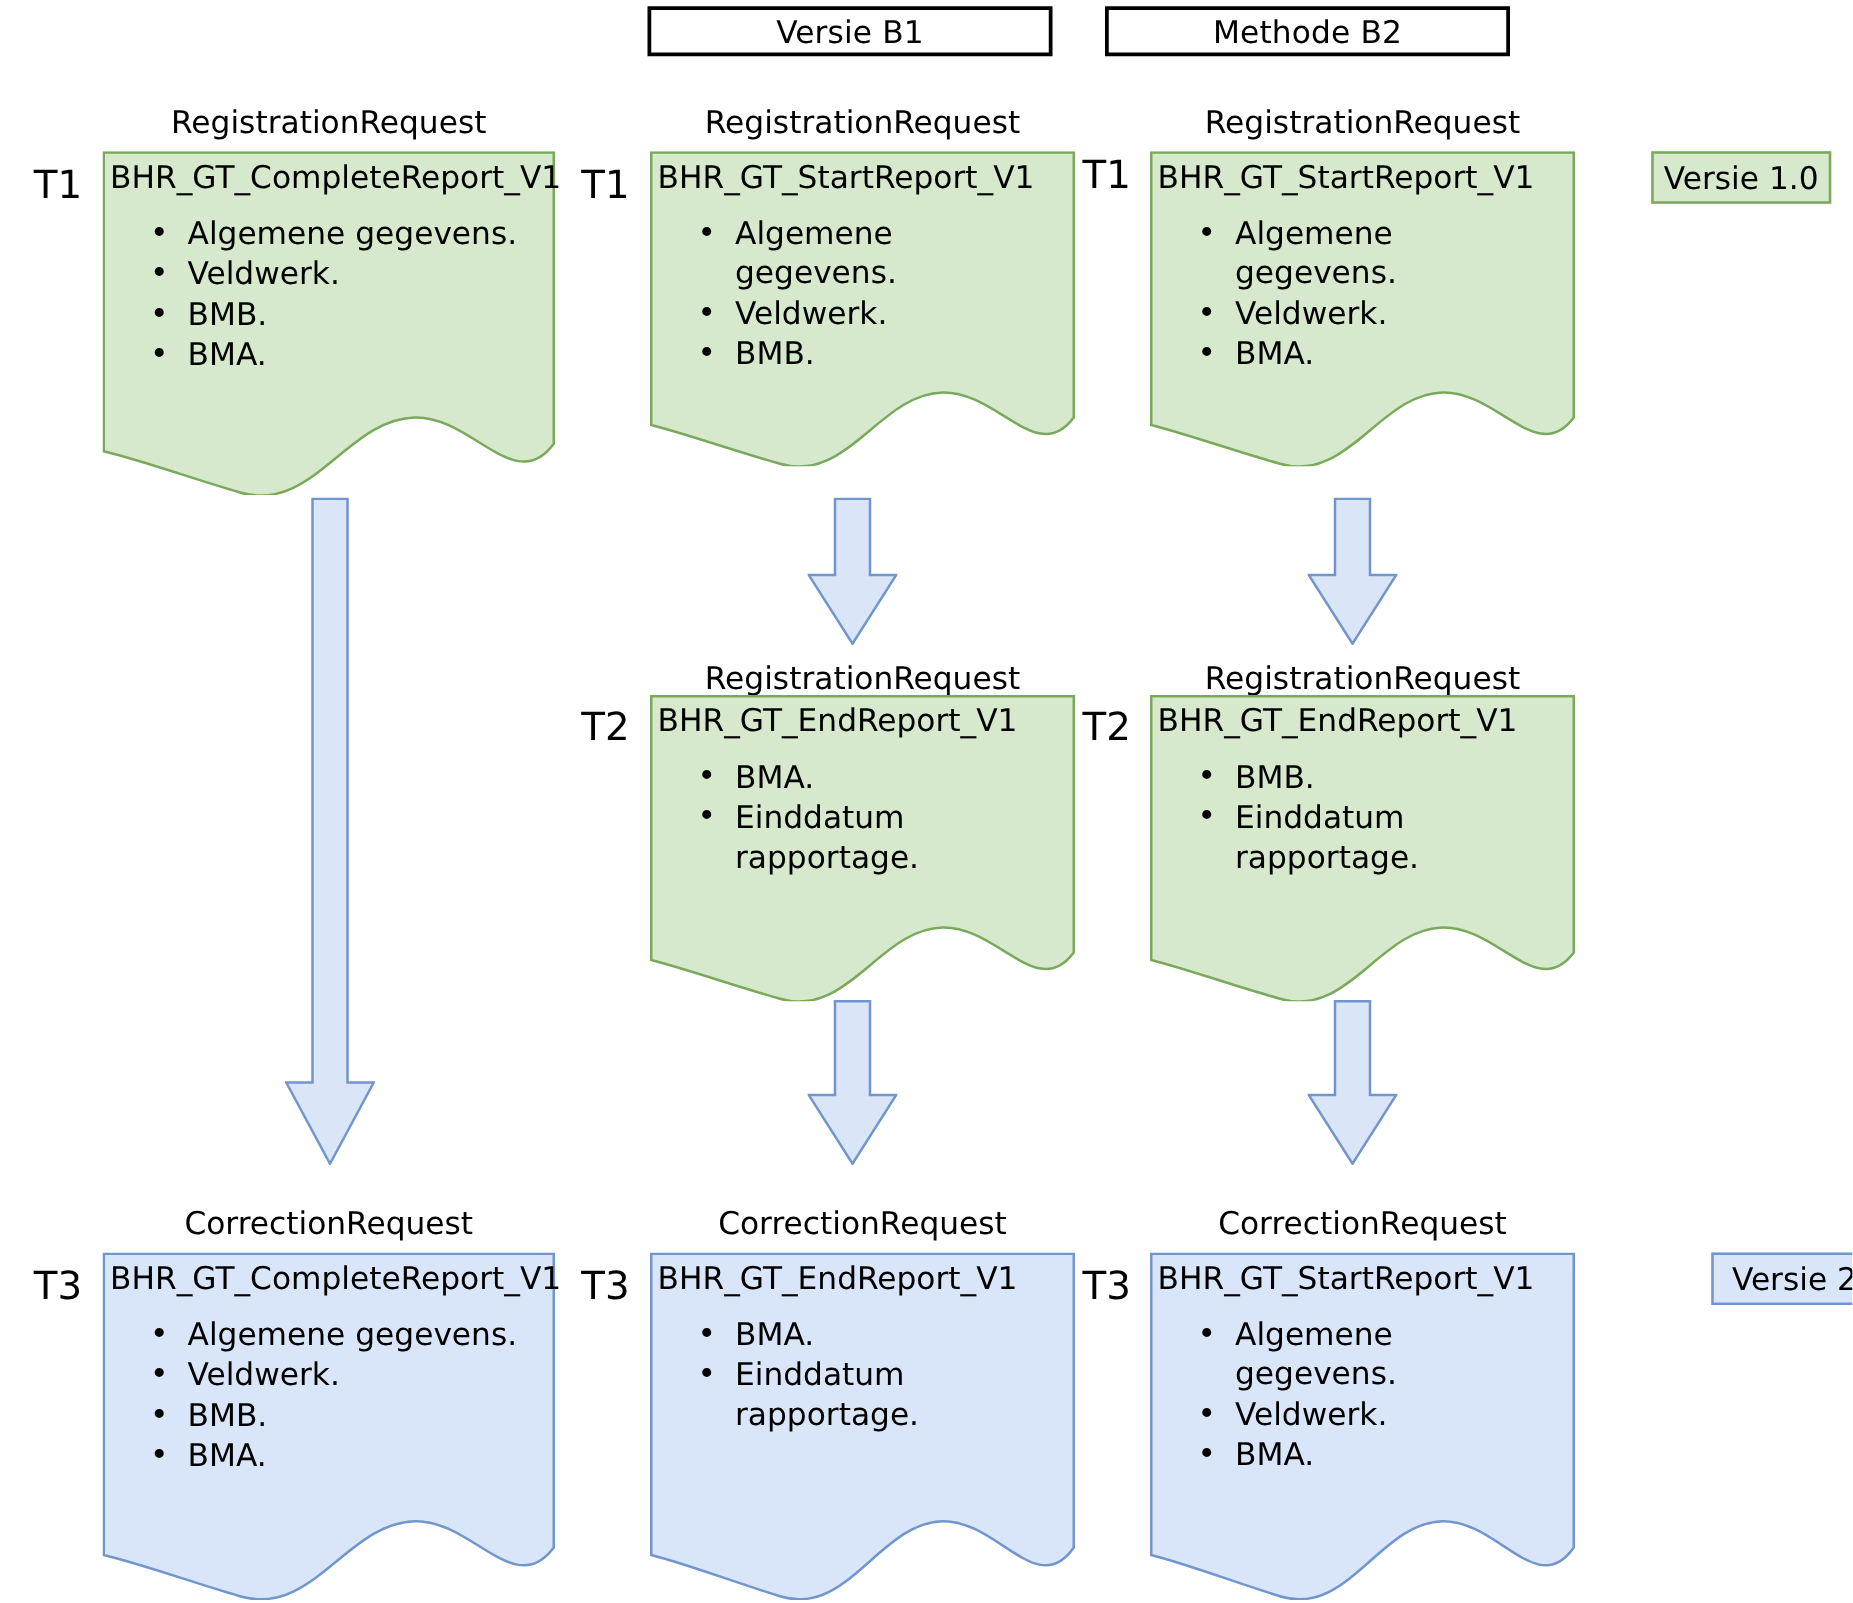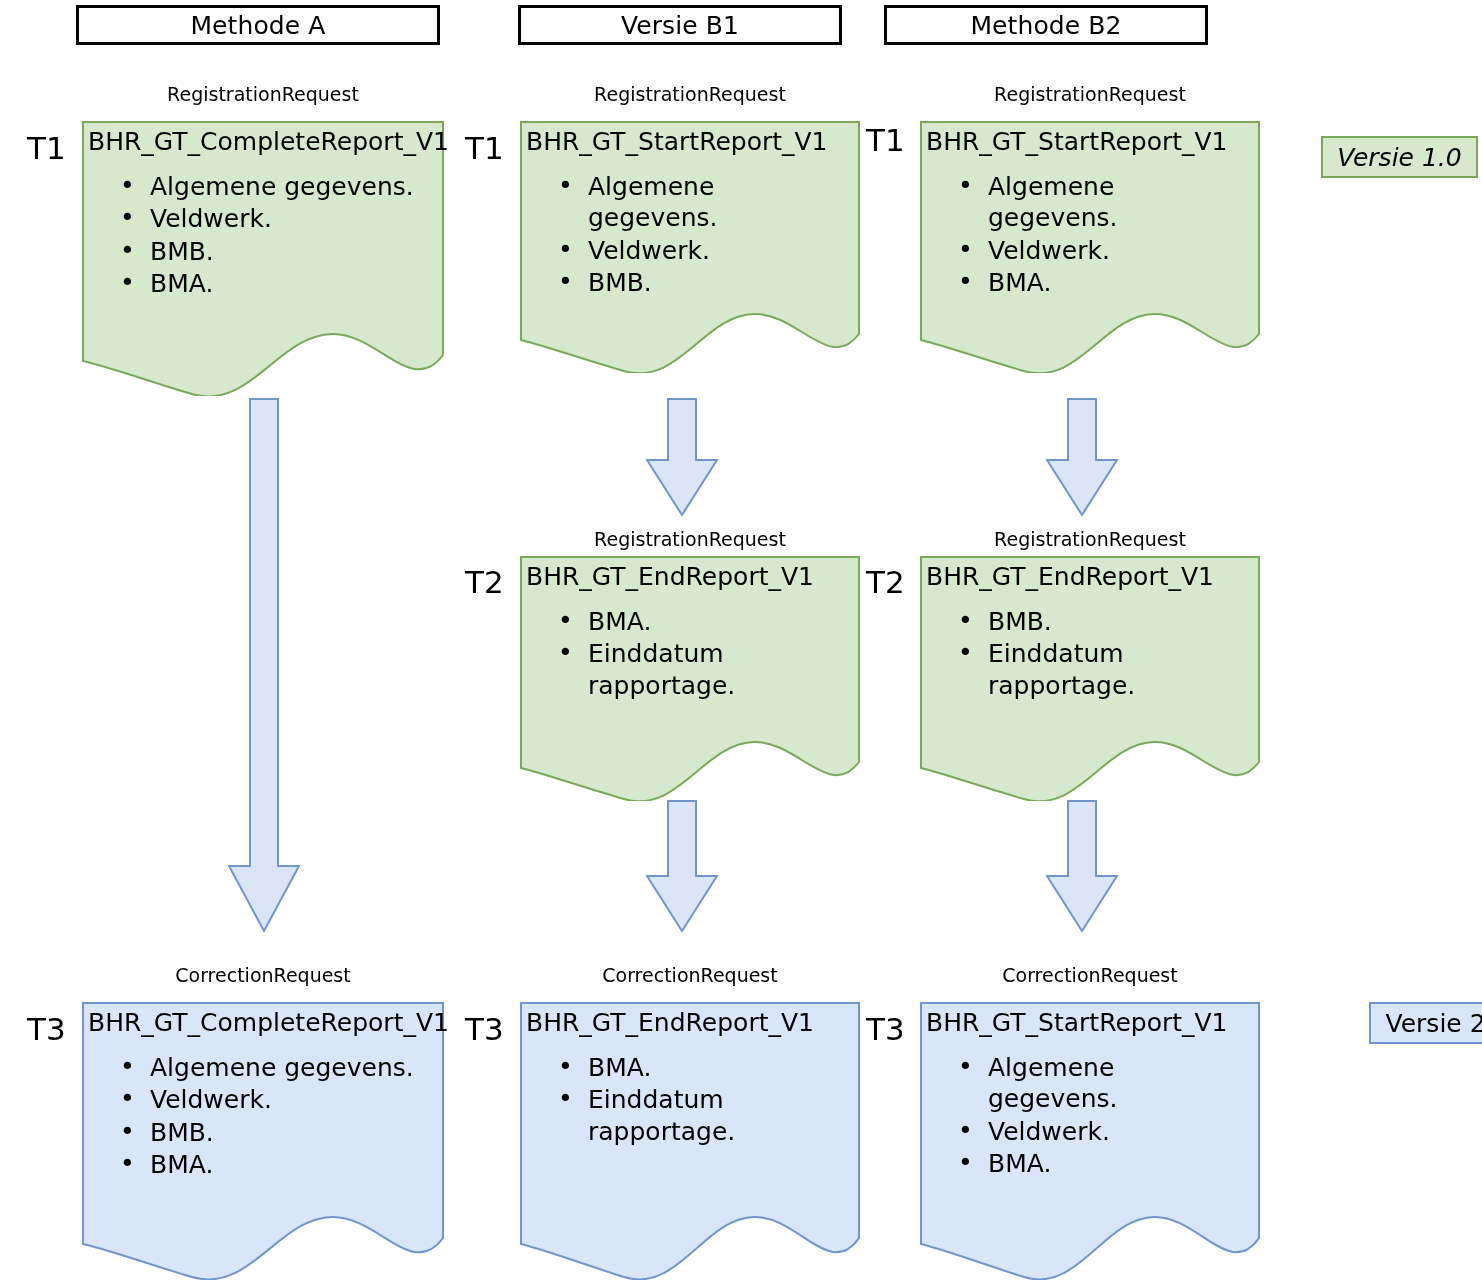--- a/index.html
+++ b/index.html
@@ -70,21 +70,21 @@
     position:absolute;
     left:-30px;
     top:-1px;
     font-size:25px;
     line-height:1.26;
   }
 
   
   .doc-caption{
     position:absolute;
-    font-size:19px;
+    font-size:25px;
     line-height:1;
     white-space:nowrap;
     text-align:center;
   }
 
   
   .t-label{
     position:absolute;
     font-size:31px;
     line-height:1;
@@ -109,27 +109,26 @@
   .arrow{
     position:absolute;
   }
   .arrow svg{ display:block; width:100%; height:100%; }
 </style>
 </head>
 <body>
 
 <div id="stage">
 
-  <div class="col-header" style="left:76px;top:5px;width:364px;height:40px;">Methode A</div>
 
   <div class="col-header" style="left:518px;top:5px;width:324px;height:40px;">Versie B1</div>
 
   <div class="col-header" style="left:884px;top:5px;width:324px;height:40px;">Methode B2</div>
 
-  <div class="version-badge green" style="left:1321px;top:136px;width:157px;height:42px;font-style:italic;">Versie 1.0</div>
+  <div class="version-badge green" style="left:1321px;top:121px;width:144px;height:42px;">Versie 1.0</div>
 
   <div class="version-badge blue" style="left:1321px;top:1002px;width:157px;height:42px;margin-left:48px;">Versie 2.1</div>
 
   <div class="doc-caption" style="left:82px;top:85px;width:362px;">RegistrationRequest</div>
   <div class="t-label" style="left:27px;top:133px;">T1</div>
   <div class="doc" style="left:82px;top:121px;width:362px;height:275px;">
     <svg class="doc-svg" viewBox="0 0 362 275" preserveAspectRatio="none">
       <path d="M1,1 L361,1 L361,234 C330,276 296,212 250,213
                C196,214 168,290 110,273 C72,262 34,248 1,240 Z" fill="#d6e9cd" stroke="#7aa95c" stroke-width="2"></path>
     </svg>

